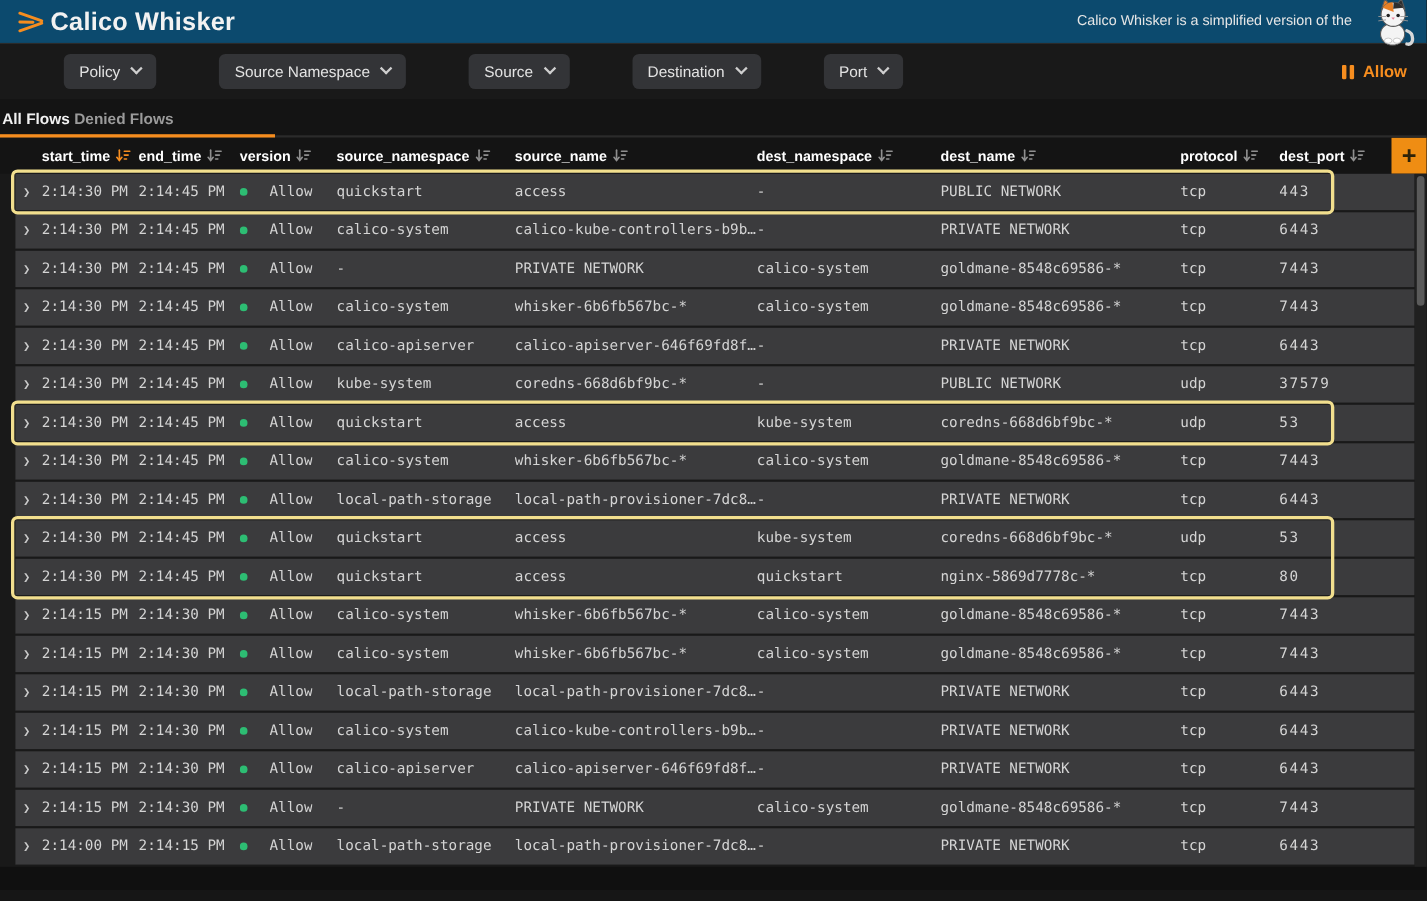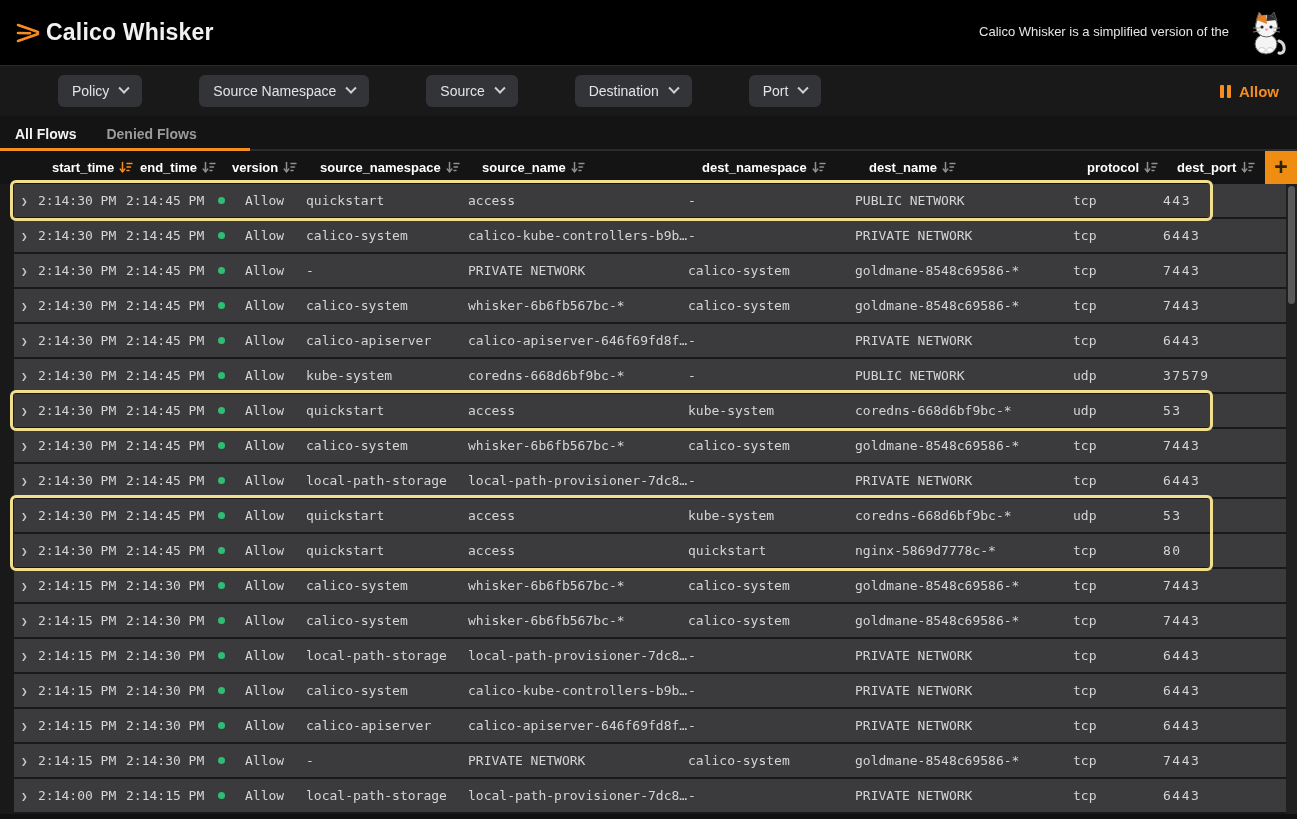--- a/index.html
+++ b/index.html
@@ -6,21 +6,21 @@
     --accent:#f68d1f;
     --add-btn:#ef8d13;
     --highlight:#f2df8e;
     --green:#2dbd73;
   }
   *{box-sizing:border-box;margin:0;padding:0;}
   html,body{width:1297px;height:819px;overflow:hidden;}
   body{background:#161616;font-family:"Liberation Sans",sans-serif;color:#e6e6e6;}
 
   
-  .topbar{height:66px;background:#000000;display:flex;align-items:center;justify-content:space-between;
+  .topbar{height:40px;background:#0c4a6e;display:flex;align-items:center;justify-content:space-between;
           padding:0 10px 0 14px;border-bottom:1px solid #2a2a2a;}
   .brand{display:flex;align-items:center;gap:4px;}
   .brand h1{font-size:23px;font-weight:bold;color:#f2f2f2;letter-spacing:.2px;}
   .whisker-icon svg{display:block;}
   .tagline-wrap{display:flex;align-items:center;gap:18px;}
   .tagline{text-align:right;line-height:1.45;font-size:13px;}
   .tagline .line1{color:#e6e6e6;display:block;}
   .tagline .line2{color:var(--accent);font-weight:bold;display:block;cursor:pointer;}
   .cat{width:40px;height:44px;}
 
@@ -32,28 +32,28 @@
   .chev-down{width:8px;height:8px;border-right:2px solid #cfcfcf;border-bottom:2px solid #cfcfcf;
              transform:rotate(45deg) translate(-2px,-2px);display:inline-block;}
   .pause-btn{background:transparent;border:none;color:var(--accent);font-family:"Liberation Sans",sans-serif;
              font-size:15px;font-weight:bold;display:flex;align-items:center;gap:8px;cursor:pointer;}
   .pause-icon{display:inline-flex;gap:3px;}
   .pause-icon i{width:4px;height:13px;background:var(--accent);border-radius:1px;display:inline-block;}
 
   
   .tabbar{height:35px;background:#141414;display:flex;align-items:stretch;position:relative;}
   .tabbar::after{content:"";position:absolute;left:0;right:0;bottom:0;height:2px;background:#2b2b2b;}
-  .tab{display:flex;align-items:center;padding:0 15px;font-size:14px;font-weight:bold;color:#9b9b9b;cursor:pointer;}
+  .tab{display:flex;align-items:center;padding:0 2px;font-size:14px;font-weight:bold;color:#9b9b9b;cursor:pointer;}
   .tab.active{color:#f2f2f2;}
   .tab-indicator{position:absolute;left:0;bottom:0;width:250px;height:3px;background:var(--accent);z-index:2;}
 
   
   .theader{height:33px;background:#141414;display:flex;align-items:stretch;}
   .hgrid{flex:1;display:grid;grid-template-columns:24px 88px 92px 88px 162px 220px 167px 218px 90px 1fr;
-         align-items:center;padding-left:28px;}
+         align-items:center;padding-left:14px;}
   .hcell{display:flex;align-items:center;gap:5px;font-size:13px;font-weight:bold;color:#fff;white-space:nowrap;cursor:pointer;}
   .sort-icon{color:#8f8f8f;display:inline-flex;}
   .hcell.sorted .sort-icon{color:var(--accent);}
   .add-btn{width:32px;background:var(--add-btn);border:none;color:#2e2208;font-size:23px;font-weight:bold;
            line-height:1;cursor:pointer;font-family:"Liberation Sans",sans-serif;}
 
   
   .rows-viewport{position:relative;height:630px;background:#191919;padding-left:14px;padding-right:11px;}
   .rows{position:relative;height:100%;}
   .row{height:33px;margin-bottom:2px;background:#3b3b3d;display:grid;

